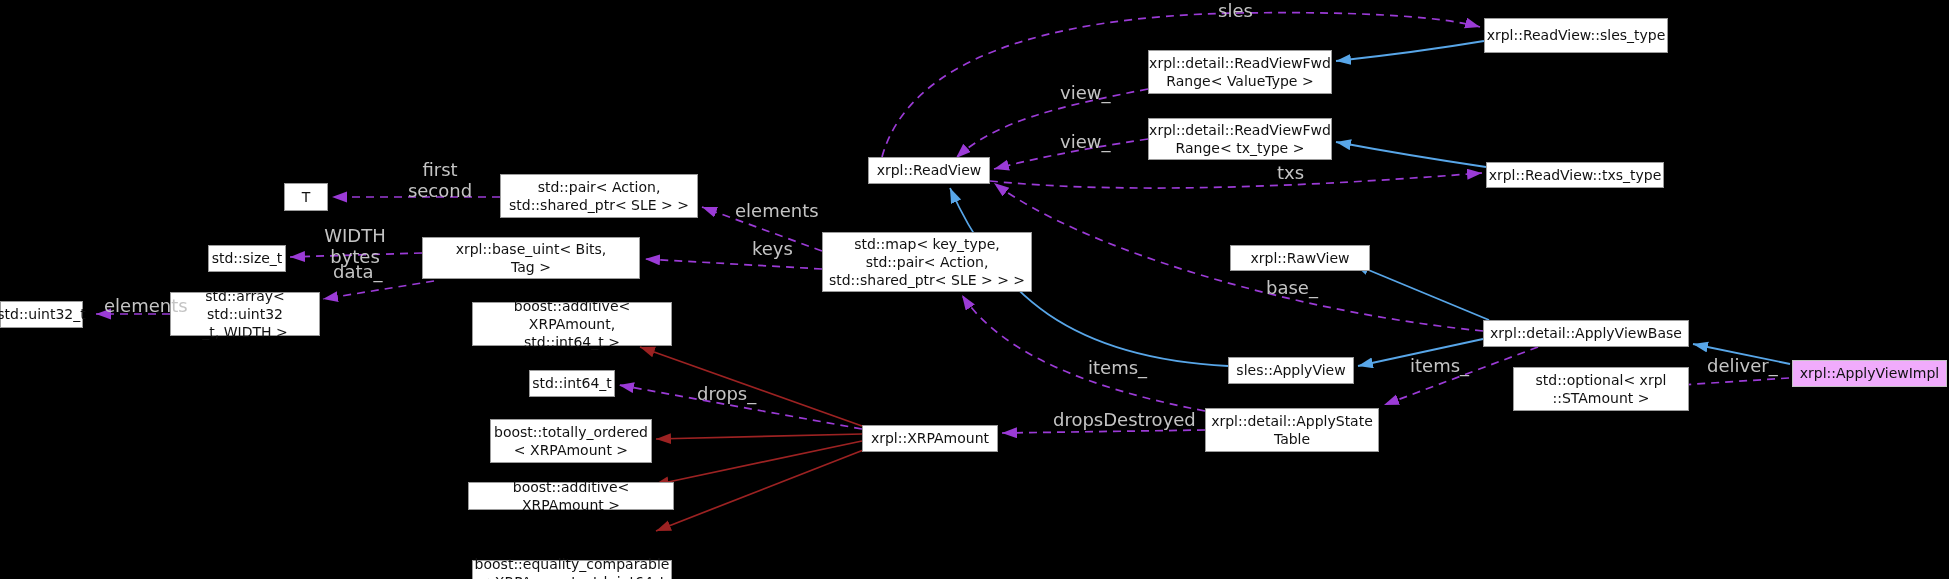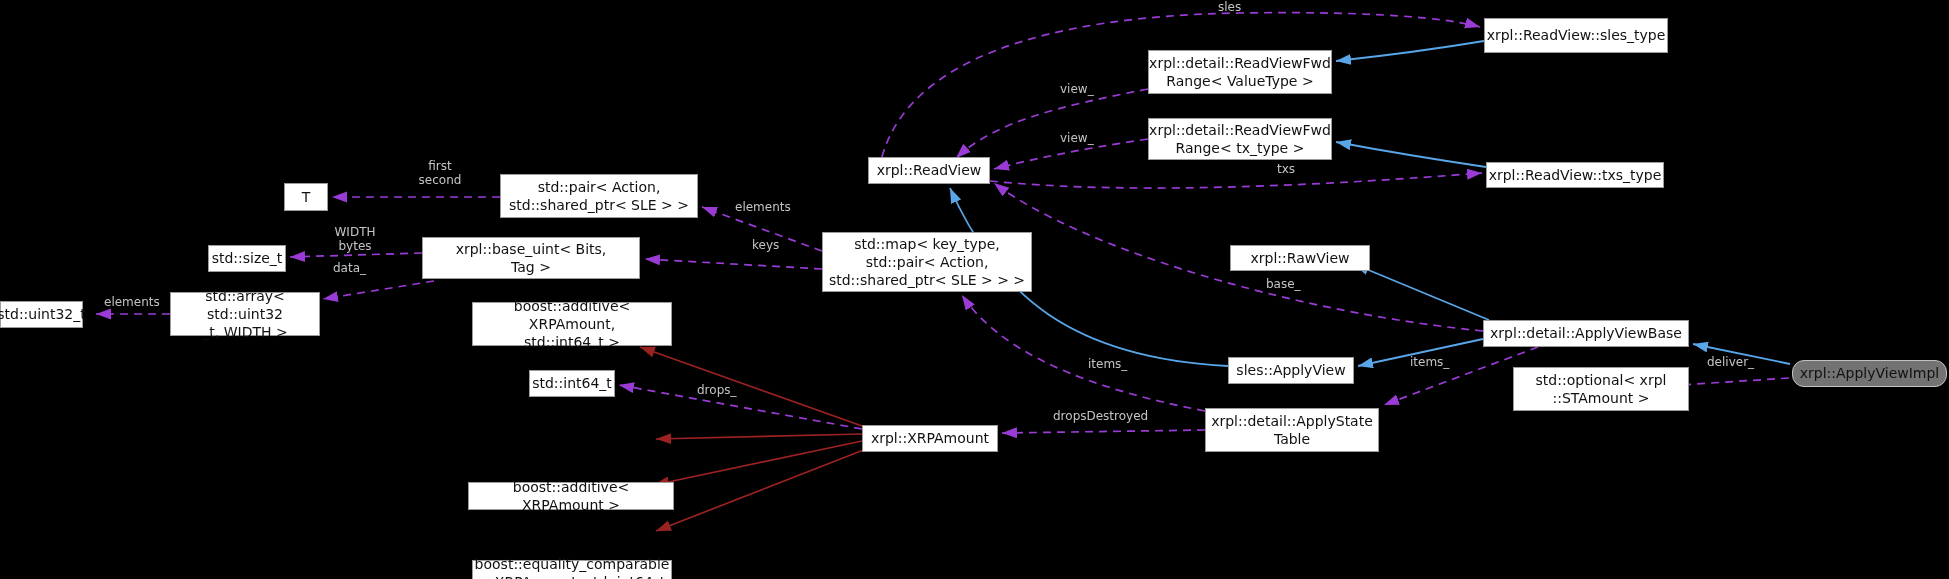--- a/index.html
+++ b/index.html
@@ -10,23 +10,23 @@
   }
   #edges{position:absolute;left:0;top:0;width:1949px;height:579px;}
   .node{
     position:absolute;box-sizing:border-box;
     background:#ffffff;border:1.5px solid #9c9c9c;color:#111;
     font-size:14px;line-height:1.3;
     display:flex;align-items:center;justify-content:center;
     text-align:center;white-space:pre-line;padding:1px 3px;
     z-index:2;
   }
-  .node.current{background:#737373;border-color:#c2c2c2;border-radius:12px;}
+  .node.current{background:#f0abfc;border-color:#c2c2c2;}
   .elabel{
-    position:absolute;color:#c4c4c4;font-size:12px;line-height:1.15;
+    position:absolute;color:#c4c4c4;font-size:18px;line-height:1.15;
     white-space:pre-line;text-align:center;z-index:3;
   }
 </style>
 </head>
 <body>
 
 <div id="stage">
 
   <svg id="edges" viewBox="0 0 1949 579" xmlns="http://www.w3.org/2000/svg">
     <defs>
@@ -82,20 +82,22 @@
 std::shared_ptr&lt; SLE &gt; &gt;</div>
   <div class="node" style="left:208px;top:245px;width:78px;height:27px;">std::size_t</div>
   <div class="node" style="left:422px;top:237px;width:218px;height:42px;">xrpl::base_uint&lt; Bits,
 Tag &gt;</div>
   <div class="node" style="left:0px;top:301px;width:83px;height:27px;">std::uint32_t</div>
   <div class="node" style="left:170px;top:292px;width:150px;height:44px;">std::array&lt; std::uint32
 _t, WIDTH &gt;</div>
   <div class="node" style="left:472px;top:302px;width:200px;height:44px;">boost::additive&lt; XRPAmount,
 std::int64_t &gt;</div>
   <div class="node" style="left:529px;top:370px;width:86px;height:27px;">std::int64_t</div>
+  <div class="node" style="left:490px;top:419px;width:162px;height:44px;">boost::totally_ordered
+&lt; XRPAmount &gt;</div>
   <div class="node" style="left:468px;top:482px;width:206px;height:28px;">boost::additive&lt; XRPAmount &gt;</div>
   <div class="node" style="left:472px;top:560px;width:200px;height:44px;">boost::equality_comparable
 &lt; XRPAmount, std::int64_t &gt;</div>
   <div class="node" style="left:862px;top:425px;width:136px;height:27px;">xrpl::XRPAmount</div>
   <div class="node" style="left:822px;top:232px;width:210px;height:60px;">std::map&lt; key_type,
 std::pair&lt; Action,
 std::shared_ptr&lt; SLE &gt; &gt; &gt;</div>
   <div class="node" style="left:868px;top:157px;width:122px;height:27px;">xrpl::ReadView</div>
   <div class="node" style="left:1148px;top:50px;width:184px;height:44px;">xrpl::detail::ReadViewFwd
 Range&lt; ValueType &gt;</div>

